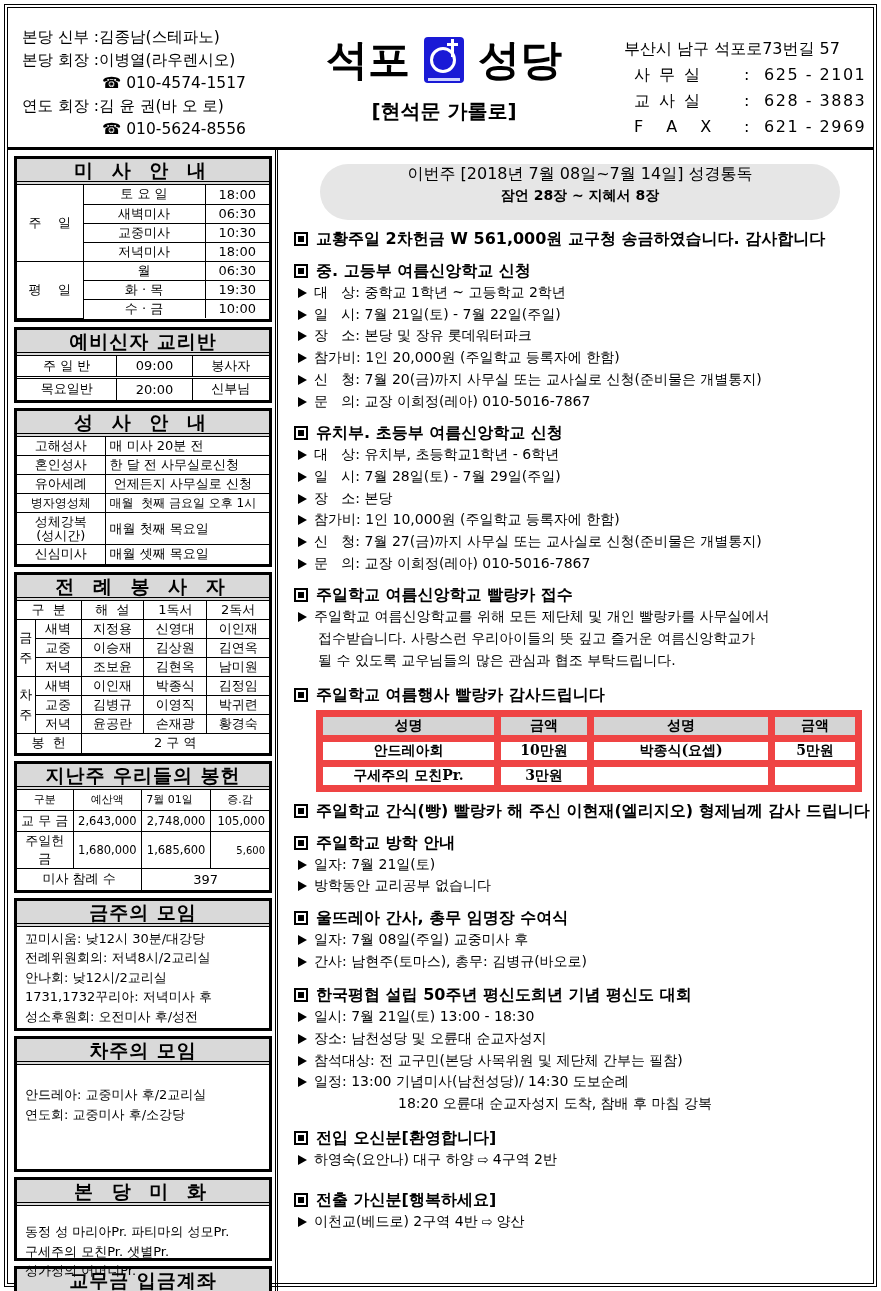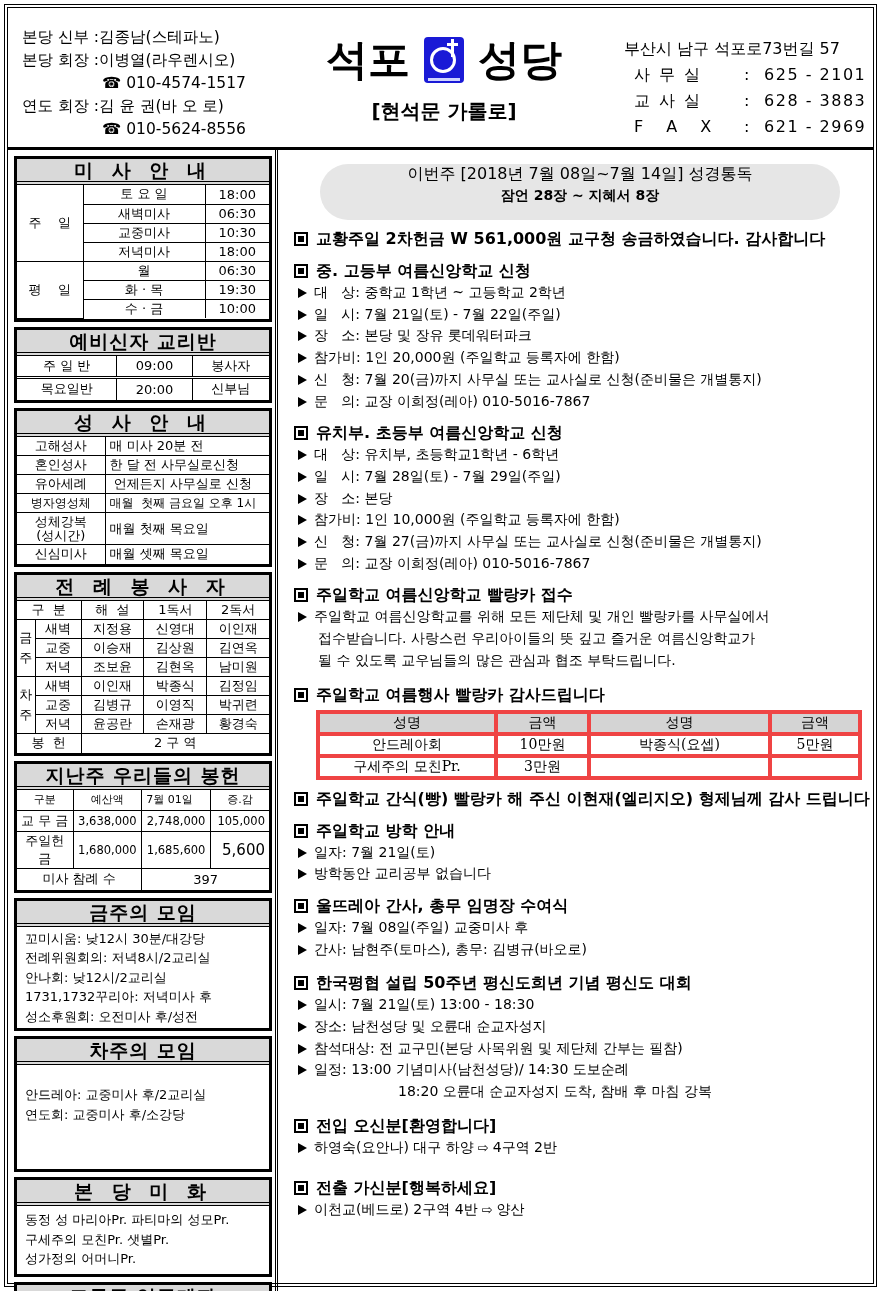--- a/index.html
+++ b/index.html
@@ -54,21 +54,21 @@
   .sec-title { font-size: 16px; font-weight: bold; line-height: 22px; white-space: nowrap; display: flex; align-items: center; }
   .sq { width: 14px; height: 14px; border: 2px solid #000; position: relative; display: inline-block; margin-right: 8px; margin-left: 10px; flex: none; }
   .sq::after { content: ""; position: absolute; left: 2px; top: 2px; width: 6px; height: 6px; background: #000; }
   .item { font-size: 14px; line-height: 21.7px; padding-left: 10px; white-space: nowrap; display: flex; }
   .tri { display: inline-block; width: 0; height: 0; border-top: 5px solid transparent; border-bottom: 5px solid transparent; border-left: 9px solid #000; margin: 6px 7px 0 4px; flex: none; }
   .item.cont { padding-left: 34px; }
   .item.cont2 { padding-left: 114px; }
   .arrow { display: inline-block; font-size: 13px; margin: 0 4px; }
 
   .donor { margin: 4px 0 0 32px; width: 546px; border: 1px solid #000; }
-  .donor td { font-family: "DejaVu Serif", "Liberation Serif", serif; font-size: 14px; height: 21px; border: 4px solid #ef4444; }
+  .donor td { font-family: "DejaVu Serif", "Liberation Serif", serif; font-size: 14px; height: 21px; border: 7px solid #ef4444; font-weight: bold; }
   .donor tr.hd td { background: #d4d4d4; }
 </style>
 </head>
 <body>
 
 <div class="page">
 
   <div class="header">
     <div class="hdr-left">
       <div class="row"><span>본당 신부 :</span><span>김종남(스테파노)</span></div>
@@ -265,29 +265,29 @@
       <table>
         <tbody>
             <tr>
               <td style="height:21px;font-size:11px;width:56px">구분</td>
               <td style="font-size:11px">예산액</td>
               <td class="l" style="font-size:11px">7월 01일</td>
               <td style="font-size:11px">증.감</td>
             </tr>
         <tr>
               <td style="height:21px">교 무 금</td>
-              <td style="font-size:11.5px">3,638,000</td>
+              <td style="font-size:11.5px">2,643,000</td>
               <td style="font-size:11.5px">2,748,000</td>
               <td class="r" style="font-size:11.5px">105,000</td>
             </tr>
         <tr>
               <td style="height:21px">주일헌금</td>
               <td style="font-size:11.5px">1,680,000</td>
               <td style="font-size:11.5px">1,685,600</td>
-              <td class="r" style="font-size:15px">5,600</td>
+              <td class="r" style="font-size:10px">5,600</td>
             </tr>
         <tr>
               <td colspan="2" style="height:21px">미사 참례 수</td>
               <td colspan="2">397</td>
             </tr>
       </tbody>
         </table>
     </div>
 
     <div class="box">
@@ -304,21 +304,21 @@
     <div class="box">
       <div class="box-title tight">차주의 모임</div>
       <div class="box-text" style="padding-top:20px;height:104px">
         <div>안드레아: 교중미사 후/2교리실</div>
         <div>연도회: 교중미사 후/소강당</div>
       </div>
     </div>
 
     <div class="box">
       <div class="box-title">본 당 미 화</div>
-      <div class="box-text" style="padding-top:4px;height:68px">
+      <div class="box-text" style="padding-top:16px;height:52px">
         <div>동정 성 마리아Pr. 파티마의 성모Pr.</div>
         <div>구세주의 모친Pr. 샛별Pr.</div>
         <div>성가정의 어머니Pr.</div>
       </div>
     </div>
 
     <div class="box">
       <div class="box-title tight">교무금 입금계좌</div>
 
     </div>

